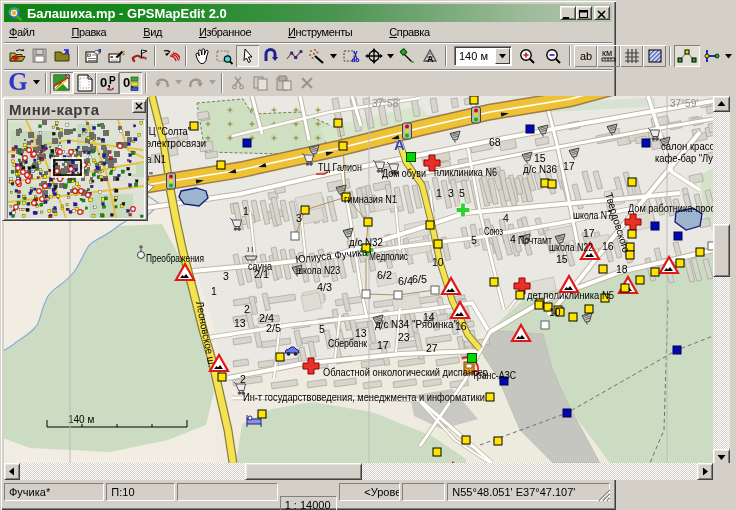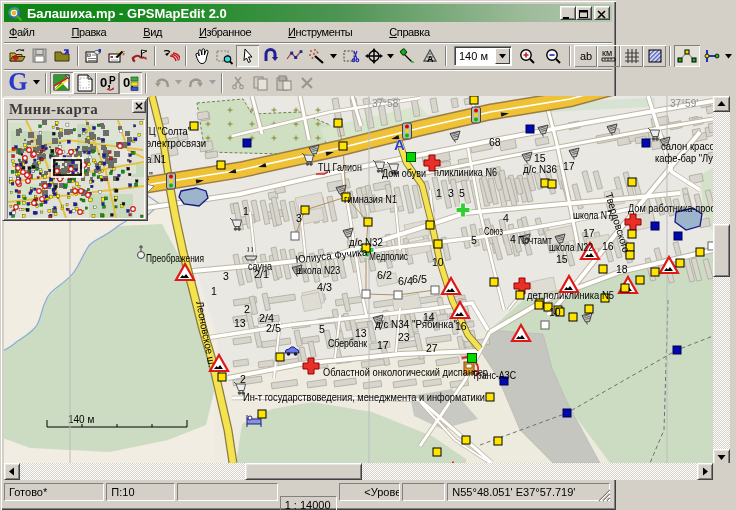--- a/index.html
+++ b/index.html
@@ -29,21 +29,21 @@
 #maparea { position:absolute; left:4px; top:96px; width:728px; height:384px; }
 #mapsvg { position:absolute; left:0; top:0; }
 #vscroll { position:absolute; left:709px; top:0; width:17px; height:368px; background:#d4d0c8; }
 #hscroll { position:absolute; left:0; top:367px; width:709px; height:17px; }
 .scrollface { background:#d4d0c8; border:1px solid; border-color:#fff #404040 #404040 #fff; box-shadow: inset 1px 1px 0 #e8e5de, inset -1px -1px 0 #808080; position:absolute; }
 .dither { background-image: conic-gradient(#fff 0 25%, #d4d0c8 0 50%, #fff 0 75%, #d4d0c8 0); background-size:2px 2px; }
 #statusbar { position:absolute; left:4px; top:481px; right:4px; height:22px; font-size:11px; display:flex; padding-top:2px; }
 .scell { border:1px solid; border-color:#808080 #fff #fff #808080; height:18px; padding:2px 4px; margin-right:2px; white-space:nowrap; overflow:hidden; }
 #minimap { position:absolute; left:2px; top:97px; width:146px; height:124px; background:#d4d0c8;
   border:1px solid; border-color:#e8e5de #404040 #404040 #e8e5de; box-shadow: inset 1px 1px 0 #fff, inset -1px -1px 0 #808080; }
-#mmtitle { position:absolute; left:3px; top:3px; right:3px; height:17px; background:#d4d0c8; display:flex; align-items:center;font-family:Liberation Serif, serif; }
+#mmtitle { position:absolute; left:3px; top:3px; right:3px; height:17px; background:#d4d0c8; display:flex; align-items:center; }
 #mmtitle .t { font-size:15px; font-weight:bold; color:#3c3c3c; margin-left:3px; letter-spacing:0.5px;}
 #mmclose { position:absolute; right:1px; top:2px; width:14px; height:13px; background:#d4d0c8; border:1px solid; border-color:#fff #404040 #404040 #fff; box-shadow:inset 1px 1px 0 #e8e5de, inset -1px -1px 0 #808080; font-size:10px; font-weight:bold; text-align:center; line-height:11px; }
 #mmbody { position:absolute; left:4px; top:21px; width:138px; height:100px; border:1px solid; border-color:#808080 #fff #fff #808080; }
 svg text { font-family:"Liberation Sans", sans-serif; }
 </style></head>
 <body>
 <div id="win">
 <div id="titlebar">
 <svg id="appicon" viewBox="0 0 16 16">
         <circle cx="7.5" cy="7" r="6.5" fill="#3060cc"></circle>
@@ -1499,24 +1499,24 @@
 <circle cx="72" cy="92" r="2.3" fill="#fff" stroke="#d01818" stroke-width="1.2"></circle>
 <circle cx="21" cy="30" r="2.3" fill="#fff" stroke="#d01818" stroke-width="1.2"></circle>
 <circle cx="125" cy="89" r="2.3" fill="#fff" stroke="#d01818" stroke-width="1.2"></circle>
 <circle cx="26" cy="83" r="2.3" fill="#fff" stroke="#d01818" stroke-width="1.2"></circle>
 <circle cx="10" cy="62" r="2.3" fill="#fff" stroke="#d01818" stroke-width="1.2"></circle>
 <rect x="44" y="38" width="31" height="19" fill="none" stroke="#ffffff" stroke-width="1.6"></rect>
 <rect x="46" y="40" width="27" height="15" fill="none" stroke="#000000" stroke-width="1.6"></rect>
 </svg></div>
 </div>
 <div id="statusbar">
-<div class="scell" style="width:120px;">Готово*</div>
+<div class="scell" style="width:120px;">Фучика*</div>
 <div class="scell" style="width:82px;">П:10</div>
 <div class="scell" style="width:120px;"></div>
 <div class="scell" style="width:68px;margin-top:13px;">1 : 14000</div>
 <div class="scell" style="width:68px;padding-left:24px;">&lt;Уровень0</div>
 <div class="scell" style="width:50px;"></div>
-<div class="scell" style="width:196px;">N55°48.051' E37°57.719'</div>
+<div class="scell" style="width:196px;">N55°48.051' E37°47.107'</div>
 <div style="position:absolute;right:1px;bottom:1px;width:13px;height:13px;"><svg width="13" height="13" viewBox="0 0 13 13">
           <path d="M12 1 L1 12 M12 5 L5 12 M12 9 L9 12" stroke="#808080" stroke-width="1.3"></path>
           <path d="M12 2 L2 12 M12 6 L6 12 M12 10 L10 12" stroke="#fff" stroke-width="1"></path>
         </svg></div>
 </div>
 </div>
 </body></html>

